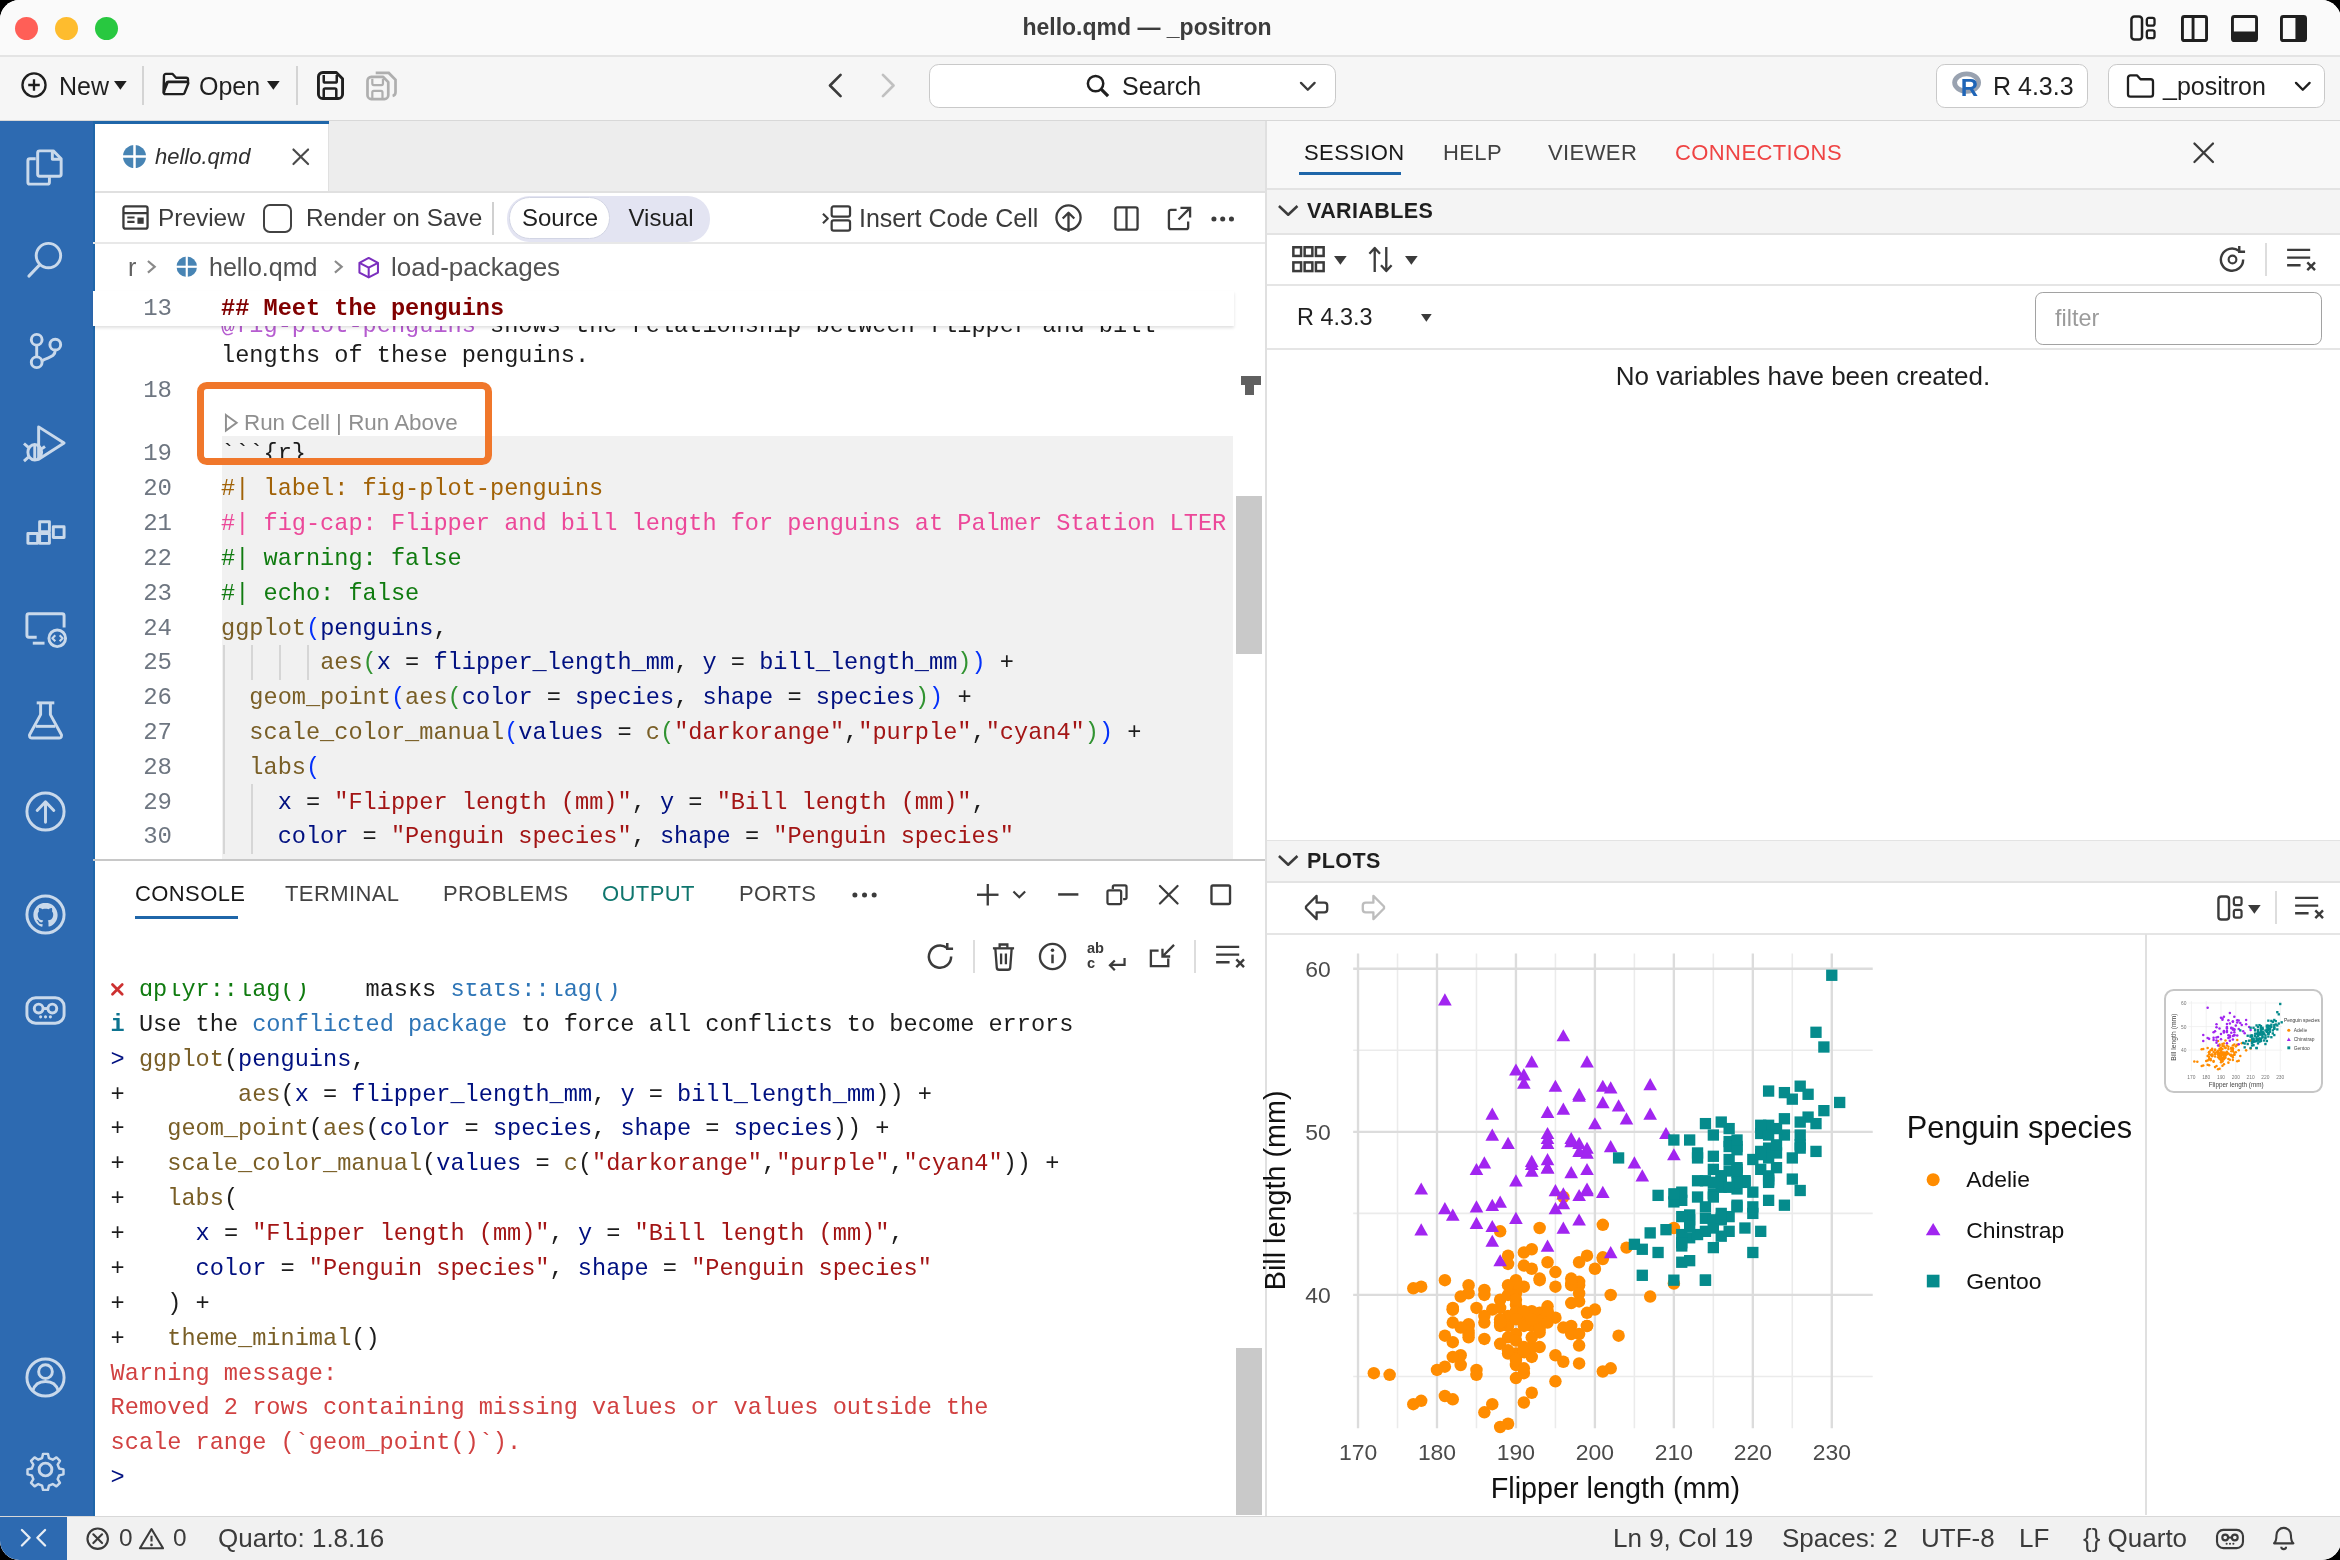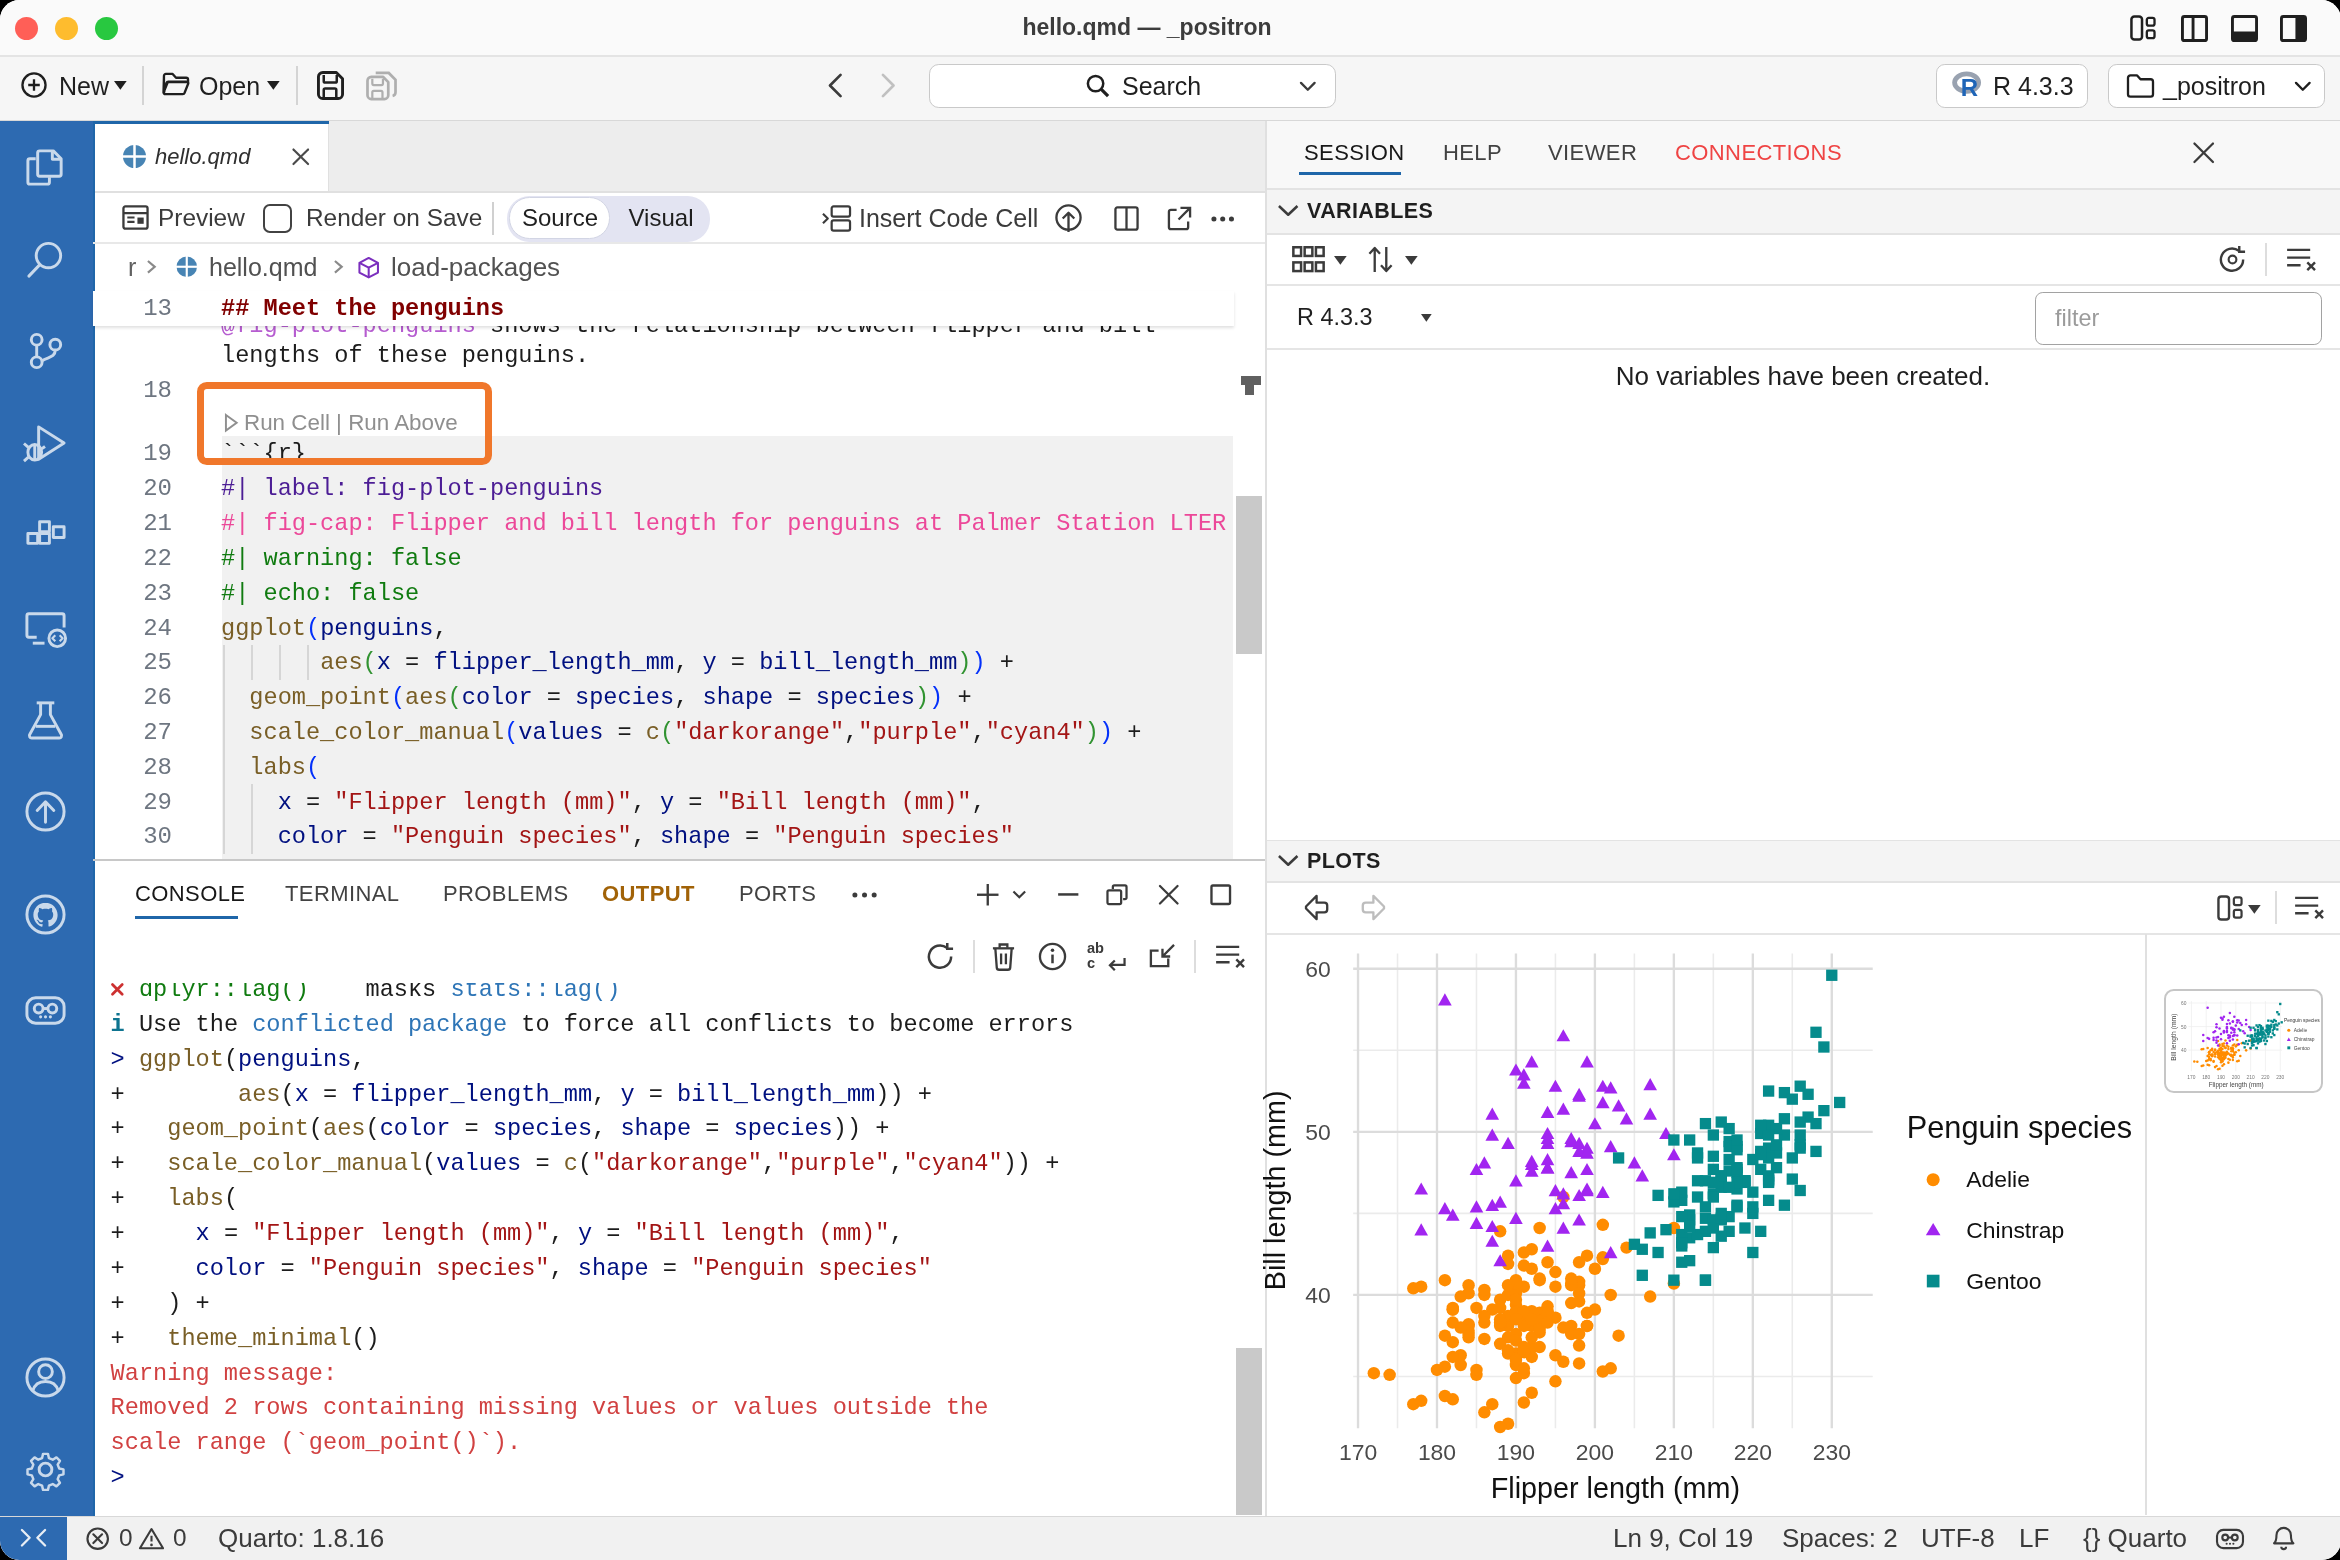--- a/index.html
+++ b/index.html
@@ -271,21 +271,21 @@
     <div class="r" style="left:279px;top:645px;width:1.5px;height:35px;background:#D6D6D6"></div>
     <div class="r" style="left:307px;top:645px;width:1.5px;height:35px;background:#D6D6D6"></div>
     <div class="r" style="left:223px;top:680px;width:1.5px;height:174px;background:#D6D6D6"></div>
     <div class="r" style="left:251px;top:784px;width:1.5px;height:70px;background:#D6D6D6"></div>
     <div class="mono" style="left:221px;top:325px;transform:translateY(-50%)"><span style="color:#B65CD0">@fig-plot-penguins</span><span style="color:#1C1C1C"> shows the relationship between flipper and bill</span></div>
     <div class="mono" style="left:221px;top:355px;transform:translateY(-50%)"><span style="color:#1C1C1C">lengths of these penguins.</span></div>
     <div class="r" style="left:-413px;top:390px;width:585px;text-align:right;transform:translateY(-50%);font-size:24px;color:#6E7681;font-weight:400;white-space:pre;font-family:'Liberation Mono',monospace">18</div>
     <div class="r" style="left:-413px;top:453px;width:585px;text-align:right;transform:translateY(-50%);font-size:24px;color:#6E7681;font-weight:400;white-space:pre;font-family:'Liberation Mono',monospace">19</div>
     <div class="mono" style="left:221px;top:453px;transform:translateY(-50%)"><span style="color:#1C1C1C">```{r}</span></div>
     <div class="r" style="left:-413px;top:488px;width:585px;text-align:right;transform:translateY(-50%);font-size:24px;color:#6E7681;font-weight:400;white-space:pre;font-family:'Liberation Mono',monospace">20</div>
-    <div class="mono" style="left:221px;top:488px;transform:translateY(-50%)"><span style="color:#4c1d95">#| label: fig-plot-penguins</span></div>
+    <div class="mono" style="left:221px;top:488px;transform:translateY(-50%)"><span style="color:#a16207">#| label: fig-plot-penguins</span></div>
     <div class="r" style="left:-413px;top:523px;width:585px;text-align:right;transform:translateY(-50%);font-size:24px;color:#6E7681;font-weight:400;white-space:pre;font-family:'Liberation Mono',monospace">21</div>
     <div class="mono" style="left:221px;top:523px;transform:translateY(-50%)"><span style="color:#ec4899">#| fig-cap: Flipper and bill length for penguins at Palmer Station LTER</span></div>
     <div class="r" style="left:-413px;top:558px;width:585px;text-align:right;transform:translateY(-50%);font-size:24px;color:#6E7681;font-weight:400;white-space:pre;font-family:'Liberation Mono',monospace">22</div>
     <div class="mono" style="left:221px;top:558px;transform:translateY(-50%)"><span style="color:#107B10">#| warning: false</span></div>
     <div class="r" style="left:-413px;top:593px;width:585px;text-align:right;transform:translateY(-50%);font-size:24px;color:#6E7681;font-weight:400;white-space:pre;font-family:'Liberation Mono',monospace">23</div>
     <div class="mono" style="left:221px;top:593px;transform:translateY(-50%)"><span style="color:#107B10">#| echo: false</span></div>
     <div class="r" style="left:-413px;top:628px;width:585px;text-align:right;transform:translateY(-50%);font-size:24px;color:#6E7681;font-weight:400;white-space:pre;font-family:'Liberation Mono',monospace">24</div>
     <div class="mono" style="left:221px;top:628px;transform:translateY(-50%)"><span style="color:#795E26">ggplot</span><span style="color:#0431FA">(</span><span style="color:#001080">penguins</span><span style="color:#1C1C1C">,</span></div>
     <div class="r" style="left:-413px;top:662px;width:585px;text-align:right;transform:translateY(-50%);font-size:24px;color:#6E7681;font-weight:400;white-space:pre;font-family:'Liberation Mono',monospace">25</div>
     <div class="mono" style="left:221px;top:662px;transform:translateY(-50%)"><span style="color:#1C1C1C">       </span><span style="color:#795E26">aes</span><span style="color:#319331">(</span><span style="color:#001080">x</span><span style="color:#1C1C1C"> = </span><span style="color:#001080">flipper_length_mm</span><span style="color:#1C1C1C">, </span><span style="color:#001080">y</span><span style="color:#1C1C1C"> = </span><span style="color:#001080">bill_length_mm</span><span style="color:#319331">)</span><span style="color:#0431FA">)</span><span style="color:#1C1C1C"> +</span></div>
@@ -307,21 +307,21 @@
     </svg>
     <div class="r" style="left:244px;top:423px;transform:translateY(-50%);font-size:22.4px;color:#8F8F8F;font-weight:400;white-space:pre;">Run Cell | Run Above</div>
     <div class="r" style="left:197px;top:382px;width:295px;height:83px;border:7.3px solid #F0772B;border-radius:9.8px"></div>
     <div class="r" style="left:1241px;top:376px;width:19.5px;height:8.8px;background:#606060"></div>
     <div class="r" style="left:1245px;top:383px;width:8.8px;height:11.7px;background:#606060"></div>
     <div class="r" style="left:1236px;top:496px;width:26px;height:158px;background:#C9C9C9"></div>
     <div class="r" style="left:93px;top:859px;width:1172px;height:1.5px;background:#C8C8C8"></div>
     <div class="r" style="left:135px;top:894px;transform:translateY(-50%);font-size:22px;color:#181818;font-weight:400;white-space:pre;letter-spacing:0.4px">CONSOLE</div>
     <div class="r" style="left:285px;top:894px;transform:translateY(-50%);font-size:22px;color:#424242;font-weight:400;white-space:pre;letter-spacing:0.4px">TERMINAL</div>
     <div class="r" style="left:443px;top:894px;transform:translateY(-50%);font-size:22px;color:#424242;font-weight:400;white-space:pre;letter-spacing:0.4px">PROBLEMS</div>
-    <div class="r" style="left:602px;top:894px;transform:translateY(-50%);font-size:22px;color:#a16207;font-weight:700;white-space:pre;letter-spacing:0.4px">OUTPUT</div>
+    <div class="r" style="left:602px;top:894px;transform:translateY(-50%);font-size:22px;color:#0f766e;font-weight:400;white-space:pre;letter-spacing:0.4px">OUTPUT</div>
     <div class="r" style="left:739px;top:894px;transform:translateY(-50%);font-size:22px;color:#424242;font-weight:400;white-space:pre;letter-spacing:0.4px">PORTS</div>
     <div class="r" style="left:135px;top:916px;width:103px;height:2.9px;background:#1F66A9"></div>
     <svg class="r" style="left:852px;top:892px" width="27" height="5.9" viewBox="0 0 28 6">
       <g fill="#3B3B3B">
         <circle cx="3" cy="3" r="2.6"></circle>
         <circle cx="13" cy="3" r="2.6"></circle>
         <circle cx="23" cy="3" r="2.6"></circle>
       </g>
     </svg>
     <svg class="r" style="left:977px;top:884px" width="21.5" height="21.5" viewBox="0 0 22 22">

